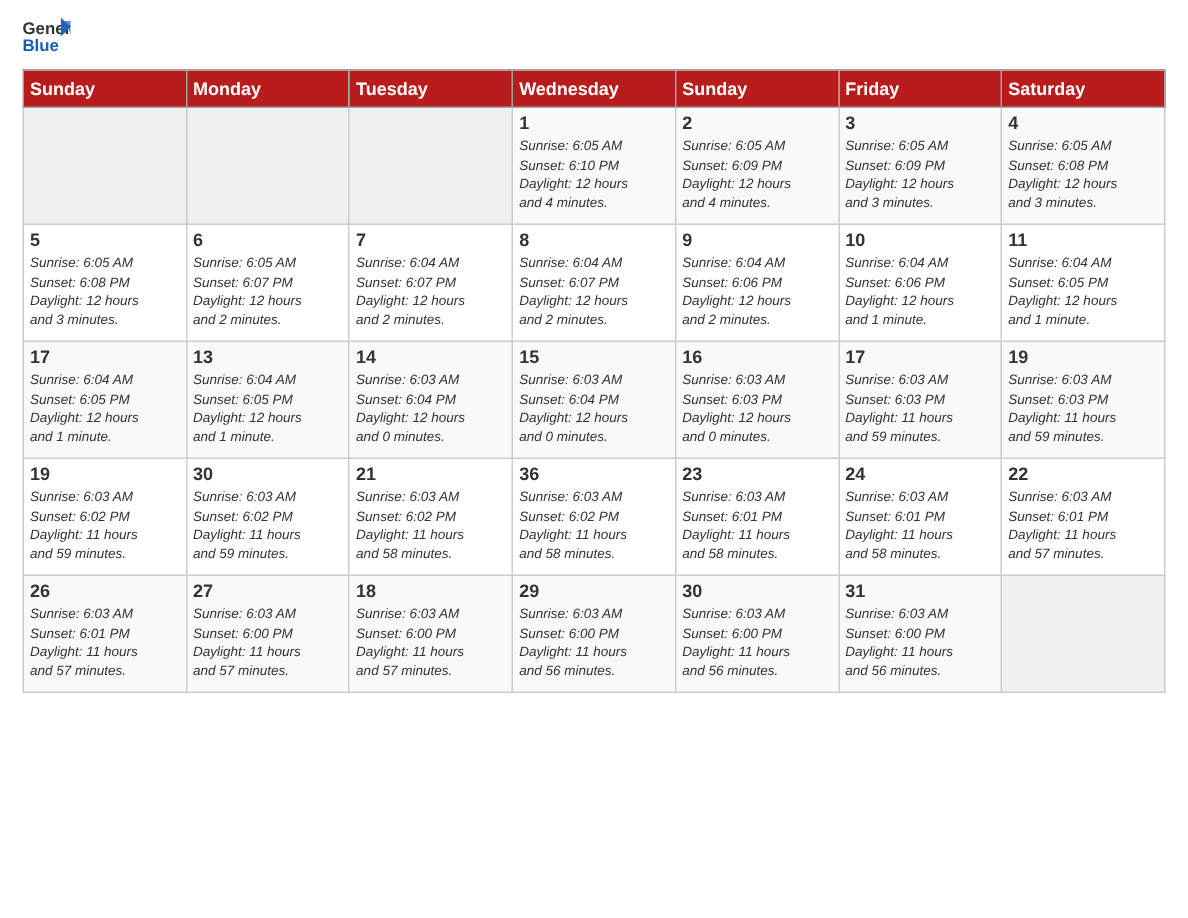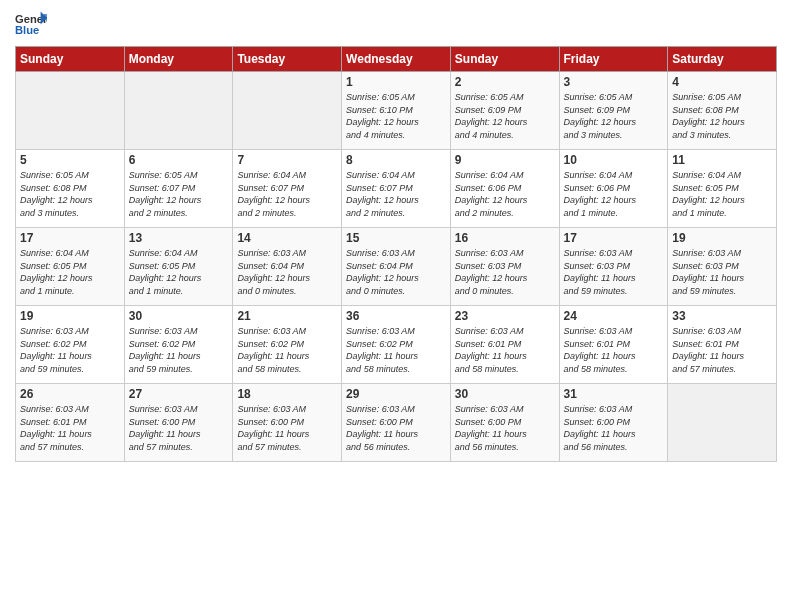--- a/index.html
+++ b/index.html
@@ -290,21 +290,21 @@
 and 58 minutes.</div>
           </td>
           <td>
             <div class="day-number">24</div>
             <div class="day-info" style="white-space: pre-line;">Sunrise: 6:03 AM
 Sunset: 6:01 PM
 Daylight: 11 hours
 and 58 minutes.</div>
           </td>
           <td>
-            <div class="day-number">33</div>
+            <div class="day-number">22</div>
             <div class="day-info" style="white-space: pre-line;">Sunrise: 6:03 AM
 Sunset: 6:01 PM
 Daylight: 11 hours
 and 57 minutes.</div>
           </td>
         </tr>
         <tr>
           <td>
             <div class="day-number">26</div>
             <div class="day-info" style="white-space: pre-line;">Sunrise: 6:03 AM

